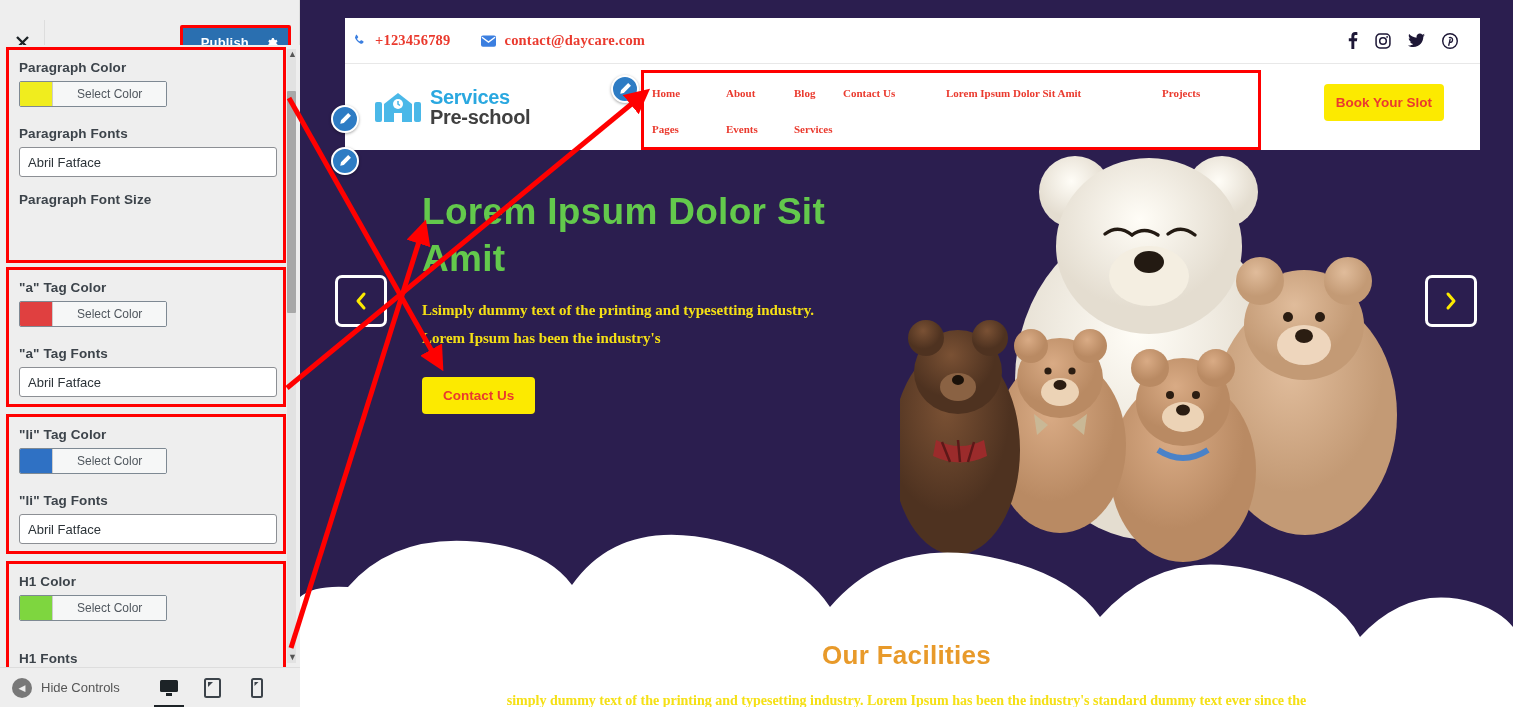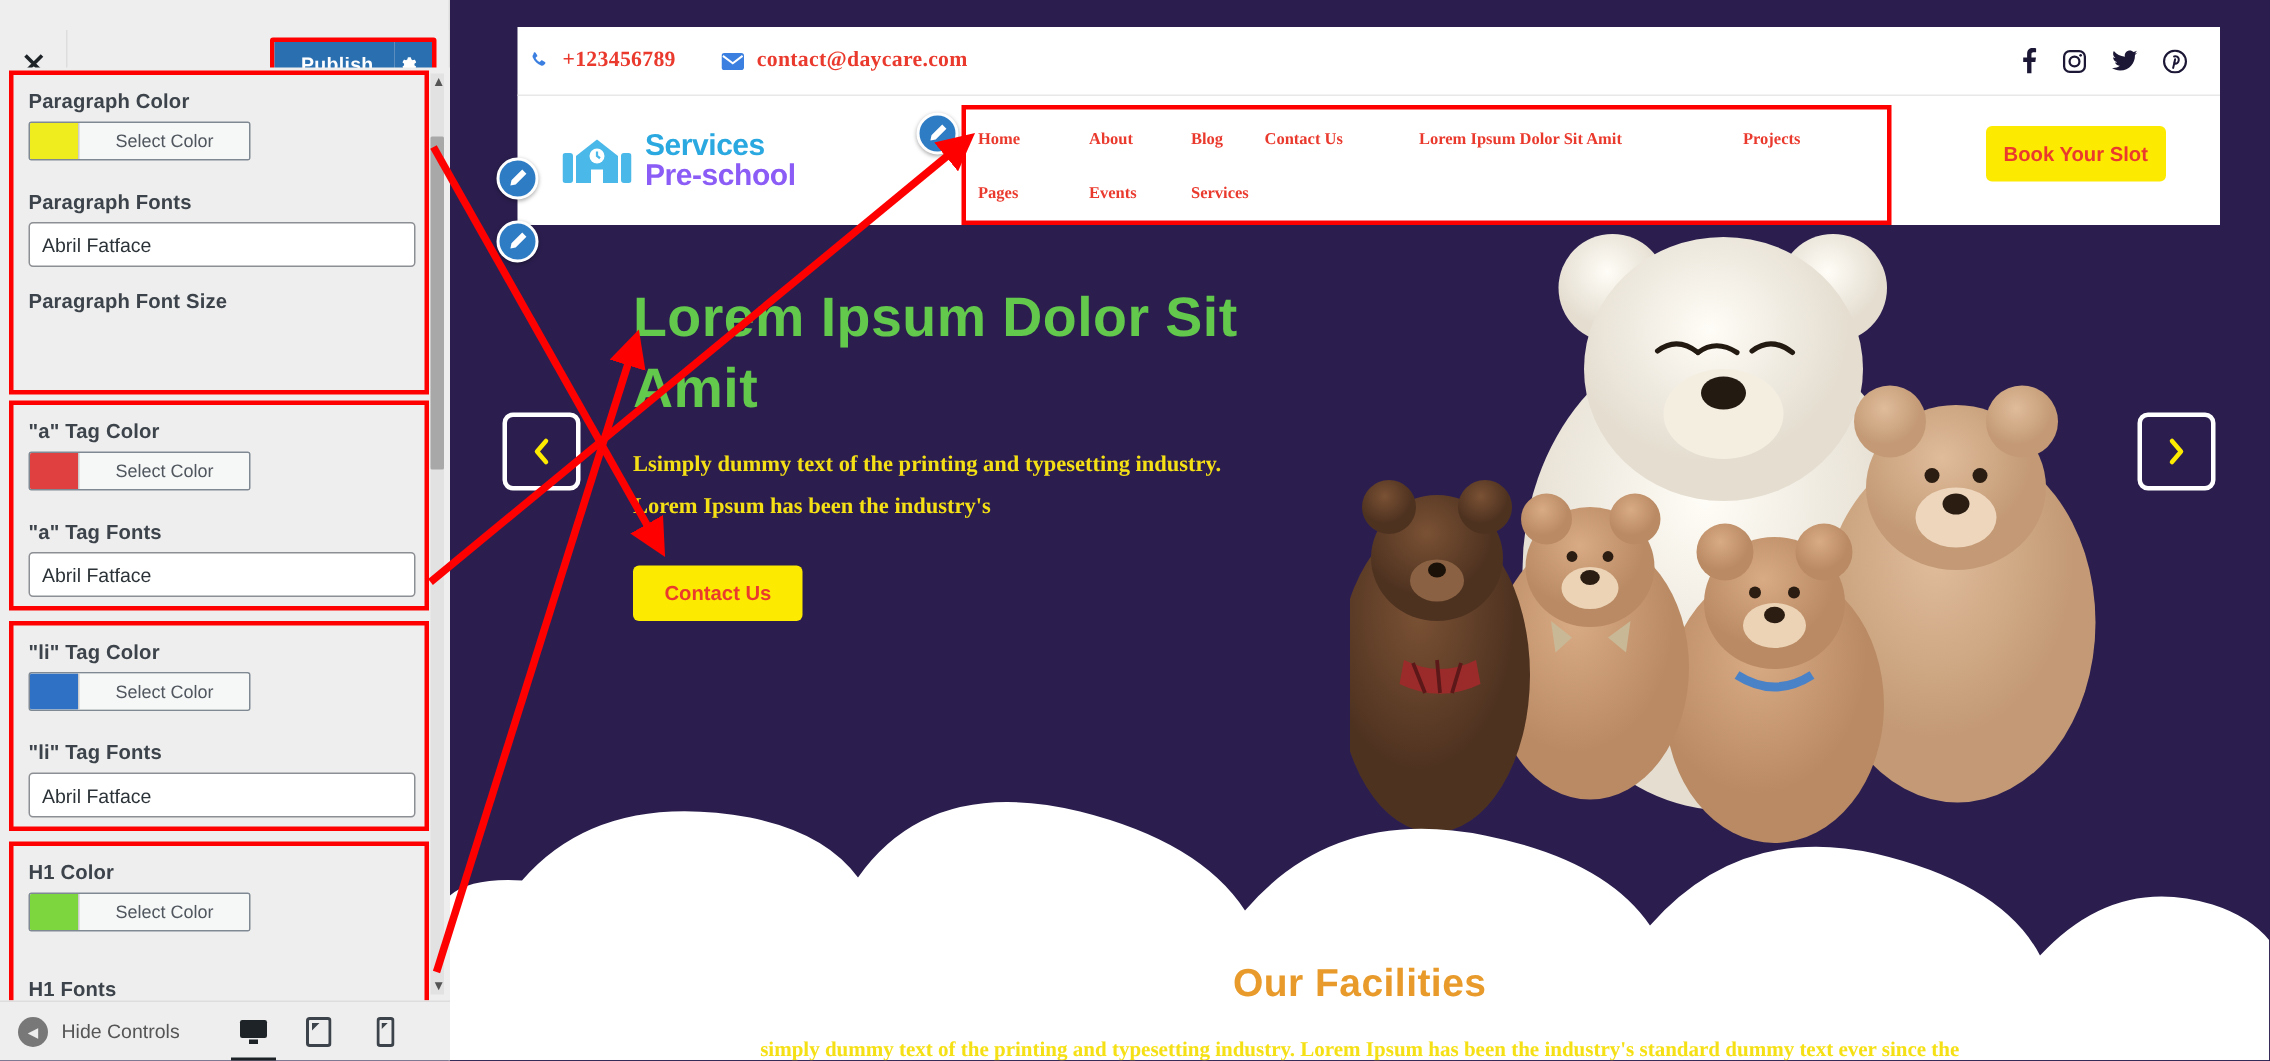--- a/index.html
+++ b/index.html
@@ -123,21 +123,21 @@
   .social { display:flex; align-items:center; gap:17px; margin-left:auto; padding-right:22px; }
   .soc { color:#1d1736; display:flex; align-items:center; cursor:pointer; }
 
   .site-nav {
     position:absolute; left:45px; top:64px; right:33px; height:86px;
     background:#fff; display:flex; align-items:center;
   }
   .logo-block { display:flex; align-items:center; gap:9px; padding-left:30px; }
   .logo-txt { line-height:1.02; }
   .logo-l1 { font-size:20px; font-weight:bold; color:#2aa8e0; letter-spacing:-.3px; }
-  .logo-l2 { font-size:20px; font-weight:bold; color:#8b5cf6; letter-spacing:-.3px; }
+  .logo-l2 { font-size:20px; font-weight:bold; color:#404040; letter-spacing:-.3px; }
 
   .nav-box {
     position:absolute; left:296px; top:6px; width:620px; height:80px;
     border:3px solid #f00; display:flex; flex-wrap:wrap;
     align-content:space-around; padding:2px 0 0 8px;
   }
   .nav-link {
     font-family:Liberation Serif, serif; font-weight:bold;
     color:#ea3a2e; font-size:11px; cursor:pointer; white-space:nowrap;
   }

